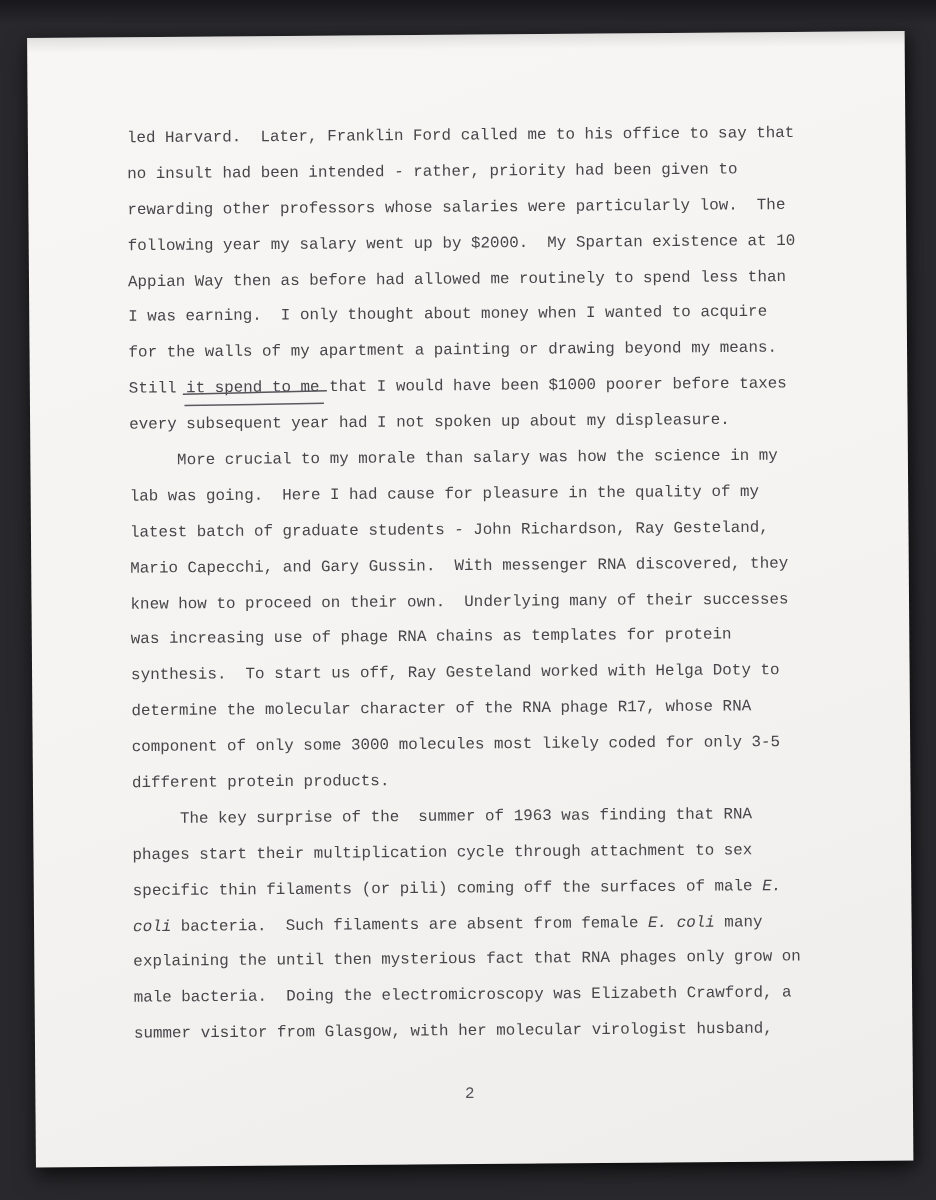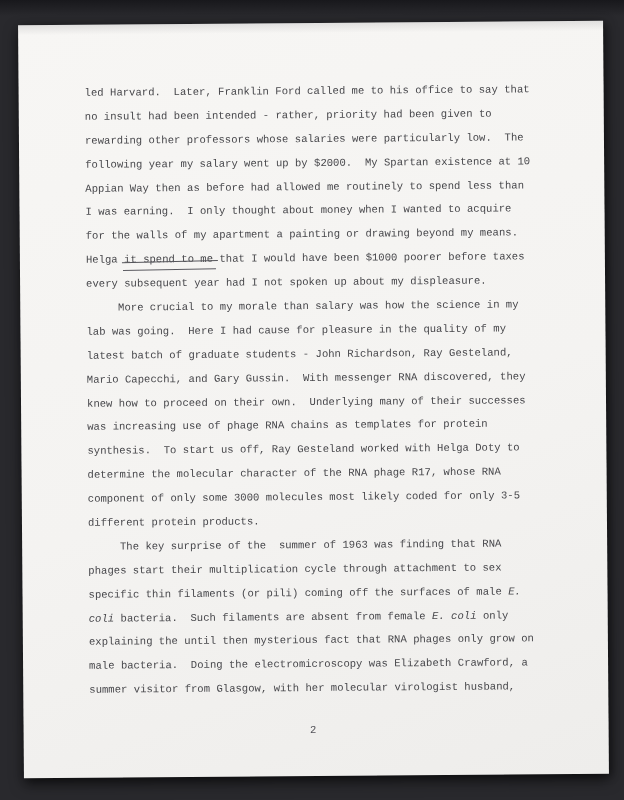--- a/index.html
+++ b/index.html
@@ -57,35 +57,35 @@
 <div class="scene">
   <div class="paper">
     <div class="text-block">
         <div class="line"><span>led Harvard.  Later, Franklin Ford called me to his office to say that</span></div>
         <div class="line"><span>no insult had been intended - rather, priority had been given to</span></div>
         <div class="line"><span>rewarding other professors whose salaries were particularly low.  The</span></div>
         <div class="line"><span>following year my salary went up by $2000.  My Spartan existence at 10</span></div>
         <div class="line"><span>Appian Way then as before had allowed me routinely to spend less than</span></div>
         <div class="line"><span>I was earning.  I only thought about money when I wanted to acquire</span></div>
         <div class="line"><span>for the walls of my apartment a painting or drawing beyond my means.</span></div>
-        <div class="line"><span>Helga </span><span class="strike">it spend to me</span><span> that I would have been $1000 poorer before taxes</span></div>
+        <div class="line"><span>Still </span><span class="strike">it spend to me</span><span> that I would have been $1000 poorer before taxes</span></div>
         <div class="line"><span>every subsequent year had I not spoken up about my displeasure.</span></div>
         <div class="line"><span>     More crucial to my morale than salary was how the science in my</span></div>
         <div class="line"><span>lab was going.  Here I had cause for pleasure in the quality of my</span></div>
         <div class="line"><span>latest batch of graduate students - John Richardson, Ray Gesteland,</span></div>
         <div class="line"><span>Mario Capecchi, and Gary Gussin.  With messenger RNA discovered, they</span></div>
         <div class="line"><span>knew how to proceed on their own.  Underlying many of their successes</span></div>
         <div class="line"><span>was increasing use of phage RNA chains as templates for protein</span></div>
         <div class="line"><span>synthesis.  To start us off, Ray Gesteland worked with Helga Doty to</span></div>
         <div class="line"><span>determine the molecular character of the RNA phage R17, whose RNA</span></div>
         <div class="line"><span>component of only some 3000 molecules most likely coded for only 3-5</span></div>
         <div class="line"><span>different protein products.</span></div>
         <div class="line"><span>     The key surprise of the  summer of 1963 was finding that RNA</span></div>
         <div class="line"><span>phages start their multiplication cycle through attachment to sex</span></div>
         <div class="line"><span>specific thin filaments (or pili) coming off the surfaces of male </span><span class="italic">E.</span></div>
-        <div class="line"><span class="italic">coli</span><span> bacteria.  Such filaments are absent from female </span><span class="italic">E.</span><span> </span><span class="italic">coli</span><span> only</span></div>
+        <div class="line"><span class="italic">coli</span><span> bacteria.  Such filaments are absent from female </span><span class="italic">E.</span><span> </span><span class="italic">coli</span><span> many</span></div>
         <div class="line"><span>explaining the until then mysterious fact that RNA phages only grow on</span></div>
         <div class="line"><span>male bacteria.  Doing the electromicroscopy was Elizabeth Crawford, a</span></div>
         <div class="line"><span>summer visitor from Glasgow, with her molecular virologist husband,</span></div>
       </div>
     <div class="page-number">2</div>
   </div>
 </div>
 
 </body></html>

